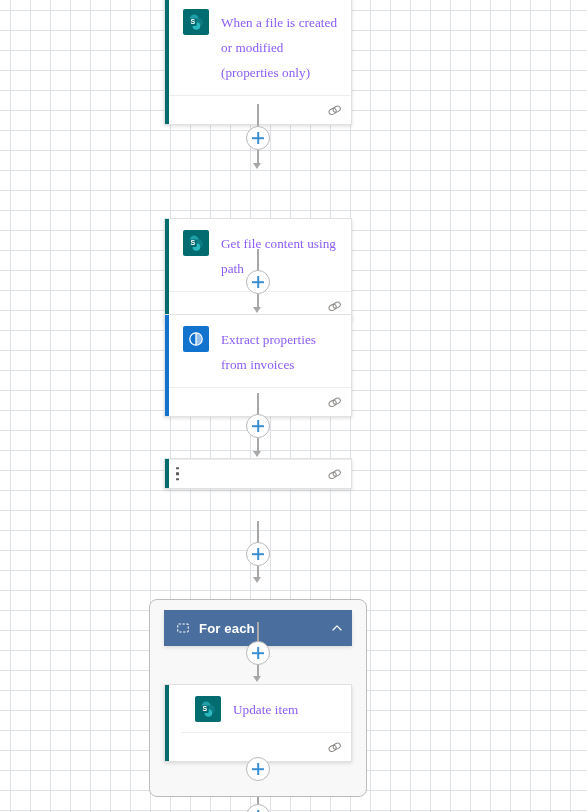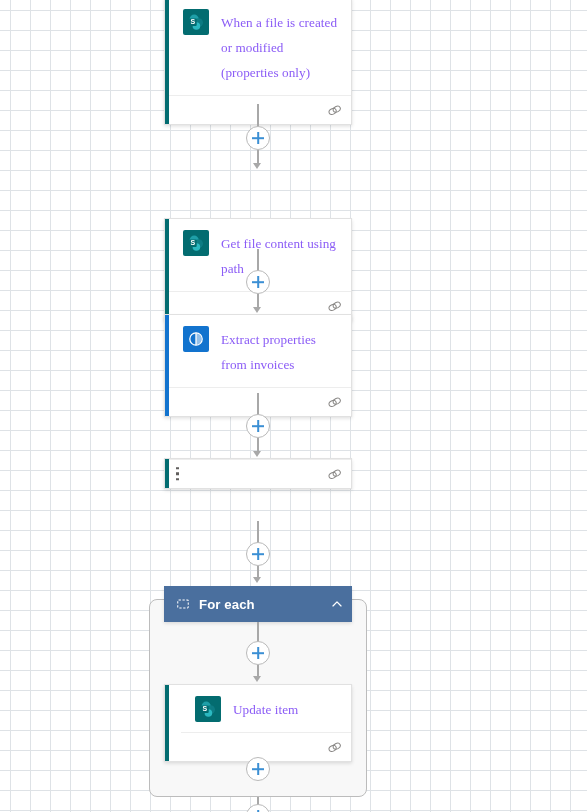--- a/index.html
+++ b/index.html
@@ -164,20 +164,21 @@
     width: 188px;
     height: 36px;
     background: #4a6f9e;
     display: flex;
     align-items: center;
     padding: 0 8px 0 12px;
     box-sizing: border-box;
     color: #ffffff;
     box-shadow: 0 1.6px 3.6px rgba(0,0,0,.13);
     cursor: pointer;
+    margin-top: 24px;
   }
   .scope-title {
     font-size: 13.2px;
     font-weight: bold;
     margin-left: 9px;
     flex: 1;
     letter-spacing: .1px;
   }
   .icon-svg { display: block; }
 </style>

